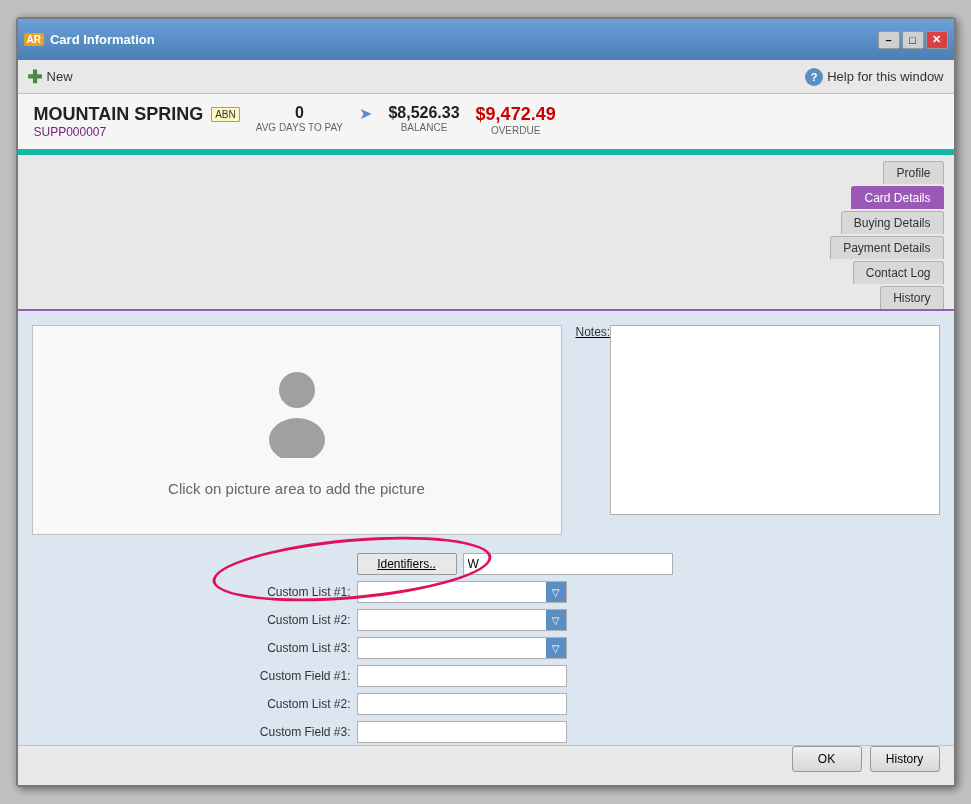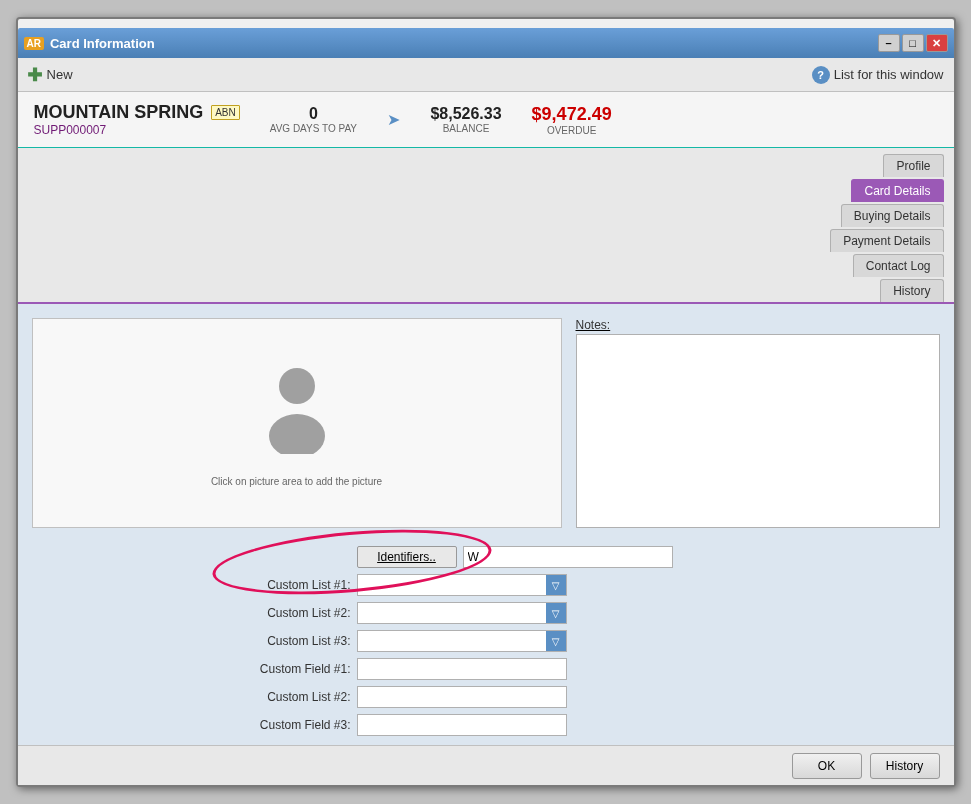--- a/index.html
+++ b/index.html
@@ -22,28 +22,27 @@
       border: 2px solid #7a7a7a;
       border-radius: 4px;
       box-shadow: 2px 2px 8px rgba(0,0,0,0.5);
       display: flex;
       flex-direction: column;
     }
 
     
     .title-bar {
       background: linear-gradient(to bottom, #6a9fd8, #4a7fb5);
-      height: 30px;
+      height: 41px;
       display: flex;
       align-items: center;
       justify-content: space-between;
       padding: 12px 6px;
       border-radius: 2px 2px 0 0;
       flex-shrink: 0;
-      margin-top: 9px;
     }
     .title-bar-left {
       display: flex;
       align-items: center;
       gap: 6px;
       color: white;
       font-size: 13px;
       font-weight: 600;
     }
     .title-icon {
@@ -121,24 +120,23 @@
       align-items: center;
       justify-content: center;
       font-size: 11px;
       font-weight: bold;
     }
 
     
     .card-header {
       background: #f5f5f5;
       padding: 10px 16px;
-      border-bottom: 1px solid #14b8a6;
-      display: flex;
-      align-items: center;
-      gap: 30px;
+      border-bottom: 6px solid #14b8a6;
+      display: flex;
+      gap: 16px;
       flex-shrink: 0;
     }
     .card-name-block { }
     .card-name {
       font-size: 18px;
       font-weight: bold;
       color: #222;
       display: flex;
       align-items: center;
       gap: 8px;
@@ -239,31 +237,31 @@
       flex-shrink: 0;
     }
     .photo-person {
       width: 80px;
       height: 100px;
       display: flex;
       align-items: center;
       justify-content: center;
     }
     .photo-caption {
-      font-size: 10px;
+      font-size: 15px;
       color: #666;
       margin-top: 17px;
       text-align: right;
     }
 
     
     .notes-area {
       flex: 1;
       display: flex;
-      flex-direction: column;
+      flex-direction: row;
       text-decoration: underline;
     }
     .notes-label {
       font-size: 12px;
       color: #333;
       margin-bottom: 2px;
     }
     .notes-box {
       flex: 1;
       background: white;
@@ -358,21 +356,20 @@
       font-size: 12px;
       color: #333;
       flex-shrink: 0;
     }
 
     
     .bottom-bar {
       background: #e8e8e8;
       height: 40px;
       display: flex;
-      align-items: center;
       justify-content: flex-end;
       padding: 0 14px;
       gap: 8px;
       border-top: 1px solid #c0c0c0;
       flex-shrink: 0;
     }
     .action-btn {
       width: 70px;
       height: 26px;
       border: 1px solid #999;
@@ -415,21 +412,21 @@
 
   <div class="toolbar">
     <div class="toolbar-left">
       <div class="new-btn">
         <span class="new-icon">✚</span>
         <span>New</span>
       </div>
     </div>
     <div class="help-btn">
       <div class="help-circle">?</div>
-      <span>List for this window</span>
+      <span>Help for this window</span>
     </div>
   </div>
 
   <div class="card-header">
     <div class="card-name-block">
       <div class="card-name">
         <span>MOUNTAIN SPRING</span>
         <span class="abn-badge">ABN</span>
       </div>
       <div class="card-id">SUPP000007</div>

